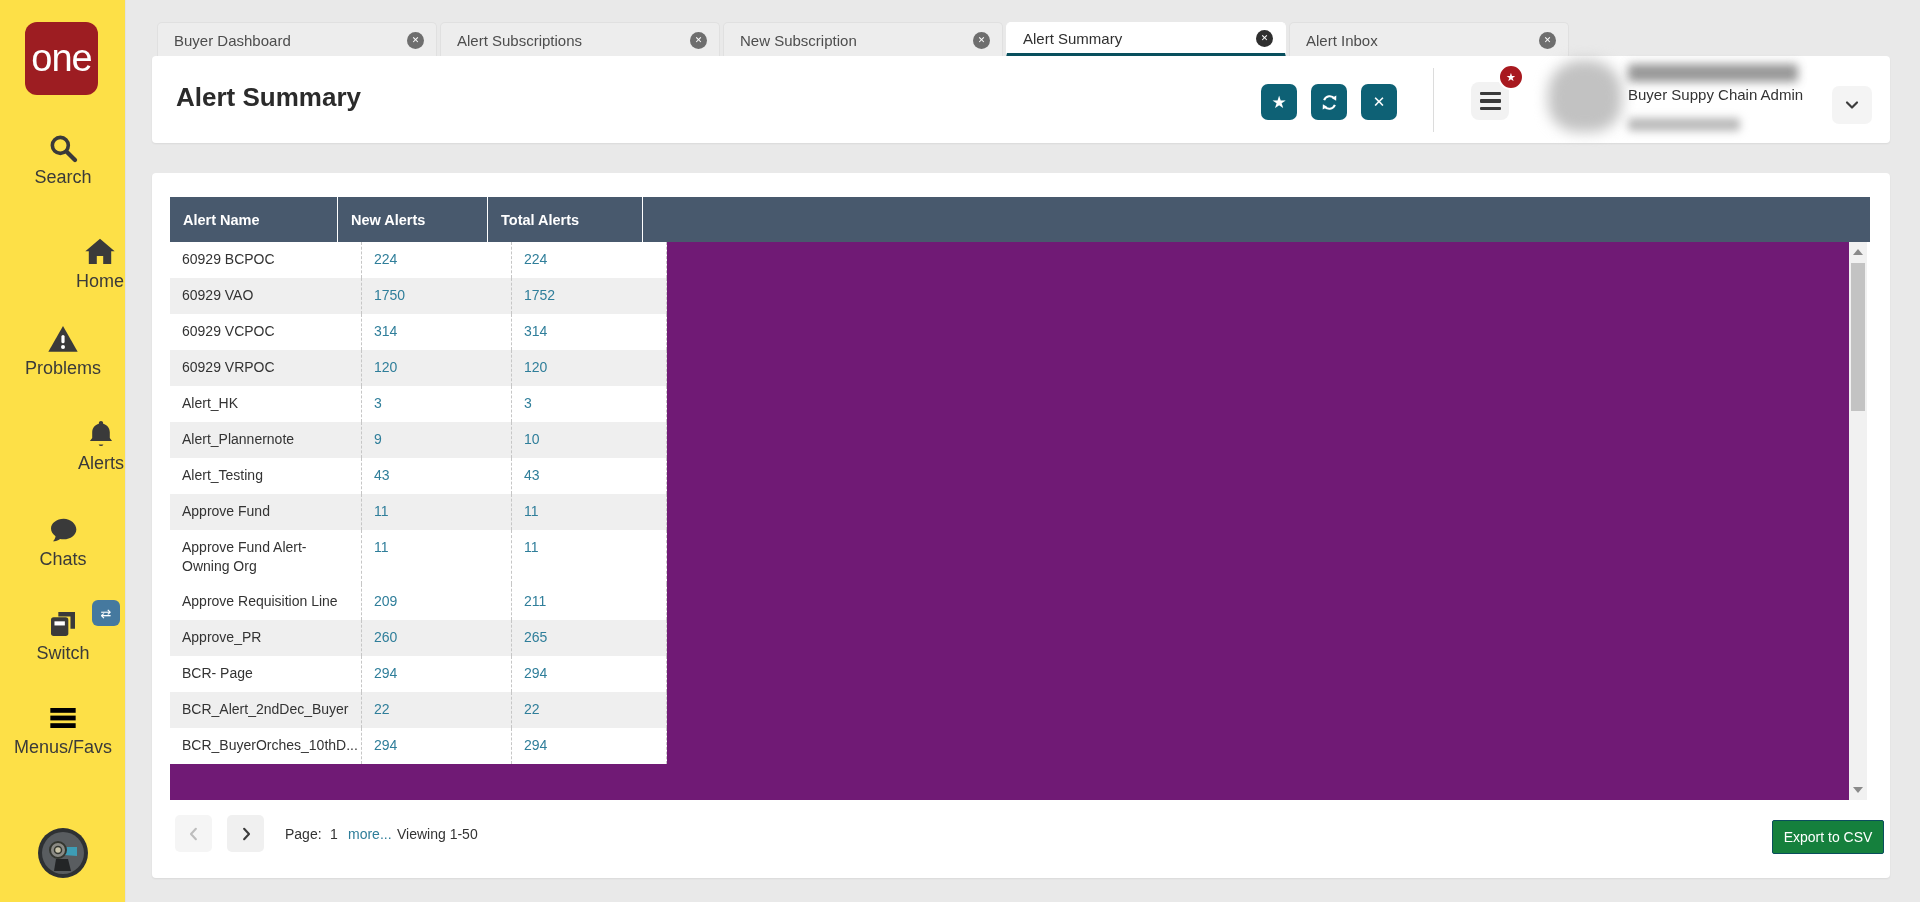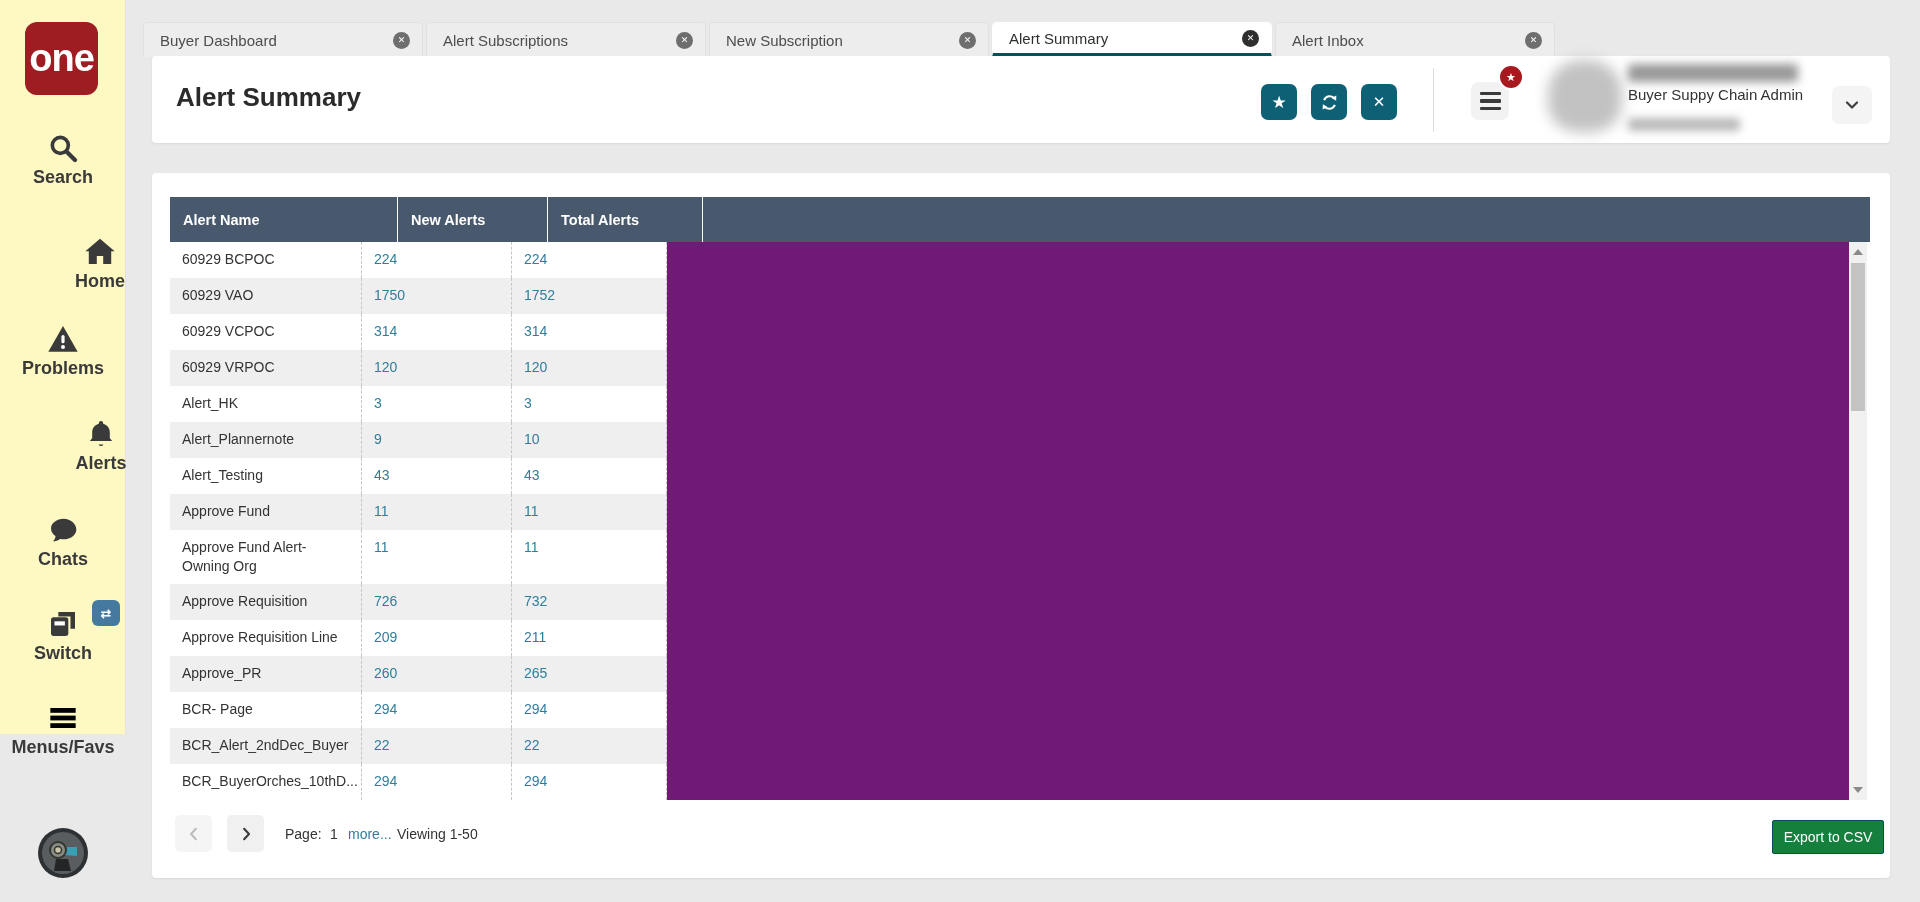--- a/index.html
+++ b/index.html
@@ -1,36 +1,36 @@
 <!DOCTYPE html>
 <html><head>
 <meta charset="utf-8">
 <style>
   * { margin:0; padding:0; box-sizing:border-box; }
   html,body { width:1920px; height:902px; overflow:hidden; background:#e9e9e9;
     font-family:"Liberation Sans","DejaVu Sans",sans-serif; color:#333; font-size:14px; }
   .glyph { font-family:"DejaVu Sans","Liberation Sans",sans-serif; }
 
   
-  .sidebar { position:absolute; left:0; top:0; width:126px; height:734px; background:#fef9c3;
-    border-right:1px solid #e2e2e2; z-index:5;font-weight:bold; }
+  .sidebar { position:absolute; left:0; top:0; width:126px; height:902px; background:#fde047;
+    border-right:1px solid #e2e2e2; z-index:5; }
   .logo { position:absolute; left:25px; top:22px; width:73px; height:73px; background:#9d1d22;
     border-radius:12px; display:flex; align-items:center; justify-content:center;
     color:#fff; font-size:38px; letter-spacing:-1px; cursor:pointer; }
   .side-item { position:absolute; left:0; width:126px; text-align:center; cursor:pointer; }
   .side-item svg { width:32px; height:32px; display:block; margin:0 auto 3px; }
   .side-label { font-size:18px; color:#3a3a3a; }
   .switch-badge { position:absolute; left:92px; top:-8px; width:28px; height:26px;
     background:#45799f; border-radius:6px; display:flex; align-items:center; justify-content:center;
     color:#fff; font-size:13px; }
   .bottom-avatar { position:absolute; left:37px; top:827px; width:52px; height:52px; cursor:pointer; }
 
   
   .tab-bar { position:absolute; left:126px; top:22px; right:0; height:35px; display:flex;
-    padding-left:17px; }
+    padding-left:31px; }
   .tab { position:relative; width:280px; margin-right:3px; background:#ededed;
     border:1px solid #e0e0e0; border-bottom:none; border-radius:5px 5px 0 0;
     display:flex; align-items:center; padding:0 12px 0 16px; cursor:pointer; }
   .tab-label { font-size:15px; color:#4d4d4d; flex:1; white-space:nowrap; overflow:hidden; }
   .tab-close { width:17px; height:17px; border-radius:50%; background:#6e6e6e; color:#fff;
     font-size:9px; display:flex; align-items:center; justify-content:center; cursor:pointer; }
   .tab.active { background:#fff; border-color:#fff; border-bottom:4px solid #084f5d; }
   .tab.active .tab-label { color:#2f2f2f; }
   .tab.active .tab-close { background:#2f2f2f; }
 
@@ -62,21 +62,21 @@
   .user-caret { position:absolute; left:1680px; top:30px; width:40px; height:38px; background:#f4f4f4;
     border-radius:7px; border:none; cursor:pointer; display:flex; align-items:center; justify-content:center; }
 
   
   .card { position:absolute; left:152px; top:173px; width:1738px; height:705px; background:#fff;
     border-radius:4px; box-shadow:0 1px 2px rgba(0,0,0,.07); }
   .thead { position:absolute; left:18px; top:24px; width:1700px; height:45px; background:#48596d;
     display:flex; }
   .th { color:#fff; font-weight:bold; font-size:14.5px; display:flex; align-items:center;
     padding-left:13px; border-right:1px solid #fff; }
-  .th.c1 { width:228px; } .th.c2 { width:150px; } .th.c3 { width:155px; }
+  .th.c1 { width:168px; } .th.c2 { width:150px; } .th.c3 { width:155px; }
   .th.fill { flex:1; border-right:none; }
   .tbody { position:absolute; left:18px; top:69px; width:1679px; height:558px; overflow:hidden; background:#701a75; }
   .trow { display:flex; width:497px; background:#fff; }
   .trow.alt { background:#efefef; }
   .td { min-height:36px; padding:8px 12px; line-height:19px; border-right:1px dashed #c6c6c6;
     display:block; font-size:14px; color:#333; }
   .td.c1 { width:192px; } .td.c2 { width:150px; } .td.c3 { width:155px; }
   .cell-link { color:#2f7e9a; text-decoration:none; cursor:pointer; }
 
   
@@ -258,25 +258,20 @@
       <div class="trow alt">
         <div class="td c1">Approve Fund</div>
         <div class="td c2"><span class="cell-link">11</span></div>
         <div class="td c3"><span class="cell-link">11</span></div>
       </div>
       <div class="trow">
         <div class="td c1">Approve Fund Alert-Owning Org</div>
         <div class="td c2"><span class="cell-link">11</span></div>
         <div class="td c3"><span class="cell-link">11</span></div>
       </div>
-      <div class="trow alt">
-        <div class="td c1">Approve Requisition</div>
-        <div class="td c2"><span class="cell-link">726</span></div>
-        <div class="td c3"><span class="cell-link">732</span></div>
-      </div>
       <div class="trow">
         <div class="td c1">Approve Requisition Line</div>
         <div class="td c2"><span class="cell-link">209</span></div>
         <div class="td c3"><span class="cell-link">211</span></div>
       </div>
       <div class="trow alt">
         <div class="td c1">Approve_PR</div>
         <div class="td c2"><span class="cell-link">260</span></div>
         <div class="td c3"><span class="cell-link">265</span></div>
       </div>

